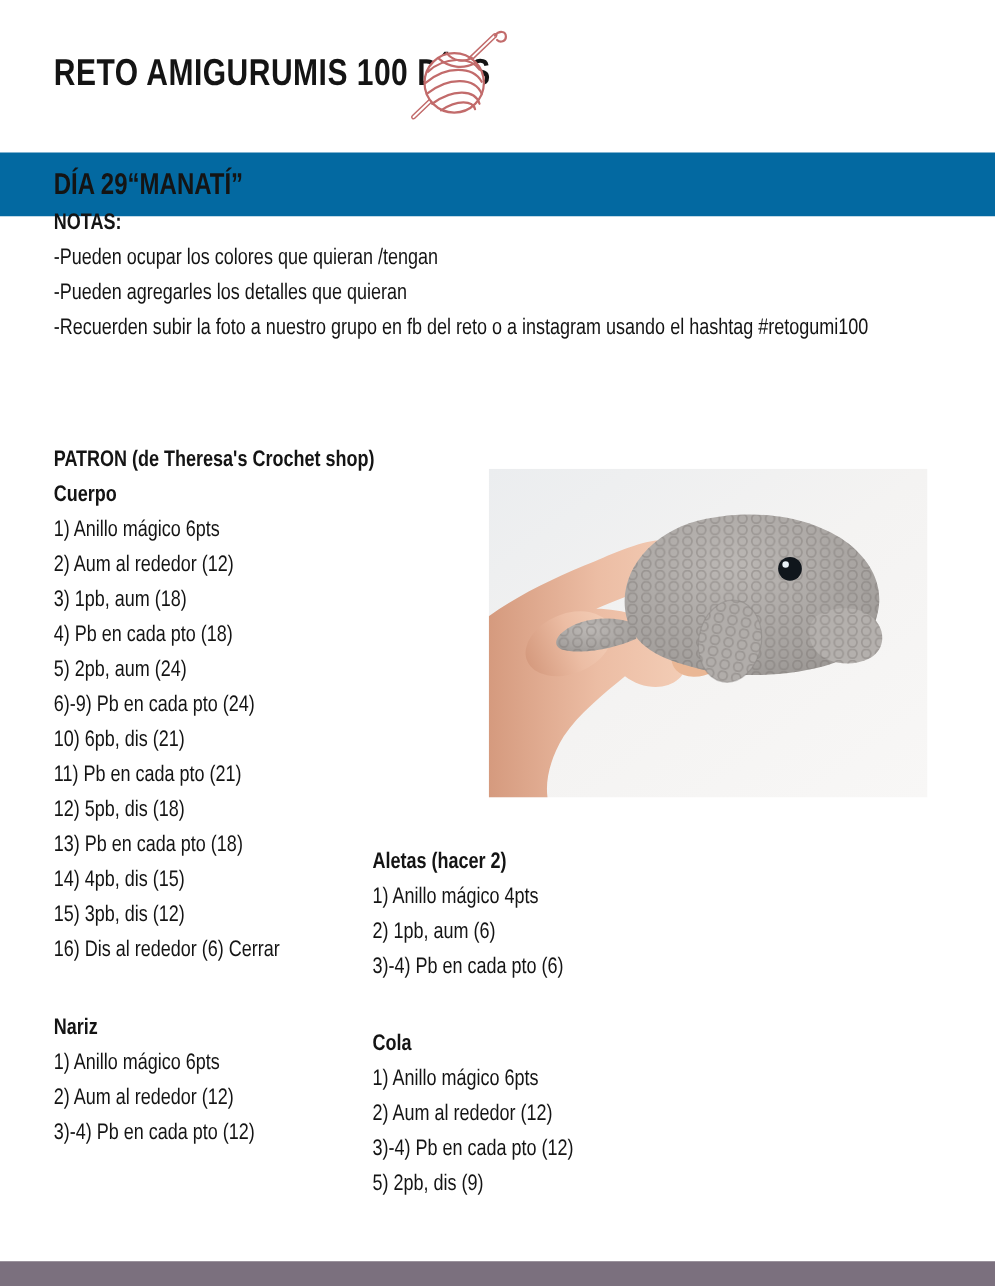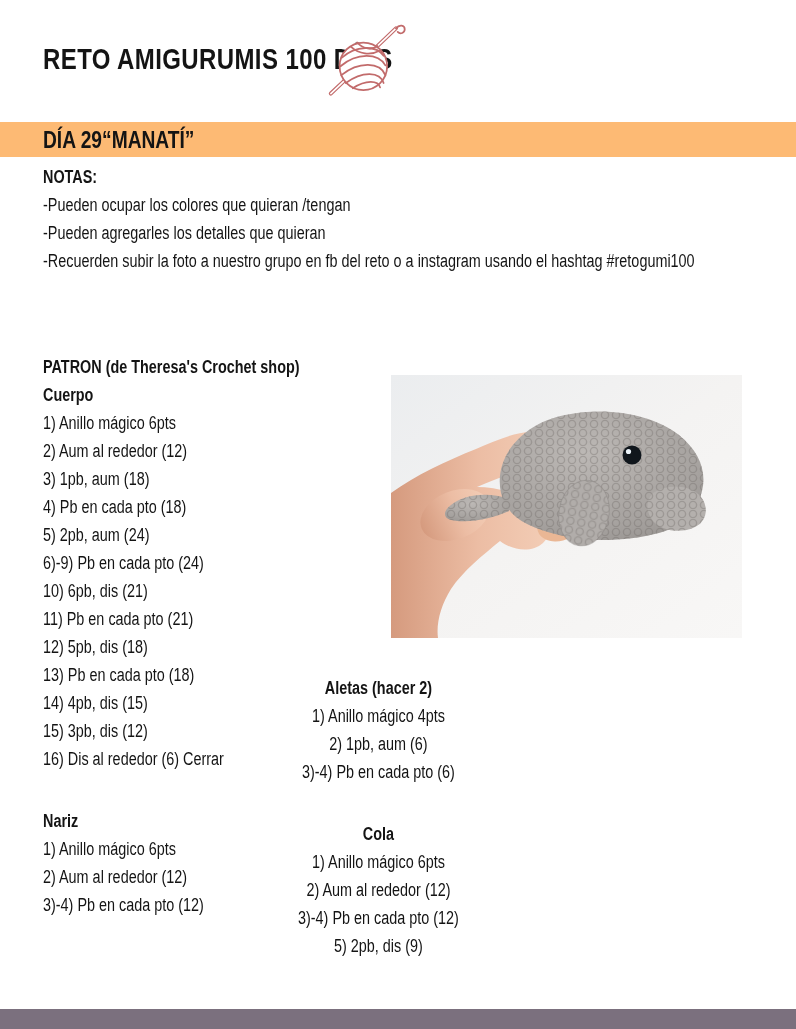--- a/index.html
+++ b/index.html
@@ -3,26 +3,26 @@
 <meta charset="utf-8">
 <style>
   html,body{margin:0;padding:0;background:#ffffff;}
   .page{position:relative;width:796px;height:1029px;background:#ffffff;overflow:hidden;
         font-family:"Liberation Sans",sans-serif;color:#141414;}
   
   .cx{transform:scaleX(0.8);transform-origin:0 50%;white-space:nowrap;display:block;}
   .b{font-weight:bold;}
   .title{position:absolute;left:43px;top:42px;font-size:30px;letter-spacing:0.5px;}
   .logo{position:absolute;left:322px;top:10px;width:88px;height:102px;}
-  .banner{position:absolute;left:0;top:122px;width:796px;height:35px;background:#fdba74;
+  .banner{position:absolute;left:0;top:122px;width:796px;height:51px;background:#0369a1;
           display:flex;align-items:center;}
   .banner .cx{margin-left:43px;font-size:24px;}
   .notes{position:absolute;left:43px;top:163px;font-size:18px;line-height:28px;}
   .colL{position:absolute;left:43px;top:334px;font-size:18px;line-height:28px;margin-top:19px;}
-  .colR{position:absolute;left:298px;top:674px;font-size:18px;line-height:28px;text-align:center;}
+  .colR{position:absolute;left:298px;top:674px;font-size:18px;line-height:28px;}
   .gap2{height:34px;}
   .photo{position:absolute;left:391px;top:375px;width:351px;height:263px;}
   .botbar{position:absolute;left:0;top:1009px;width:796px;height:20px;background:#7b707e;}
 </style>
 </head>
 <body>
 
 <div class="page">
 
   <h1 class="title b cx" style="margin:0;">RETO AMIGURUMIS 100 DÍAS</h1>

